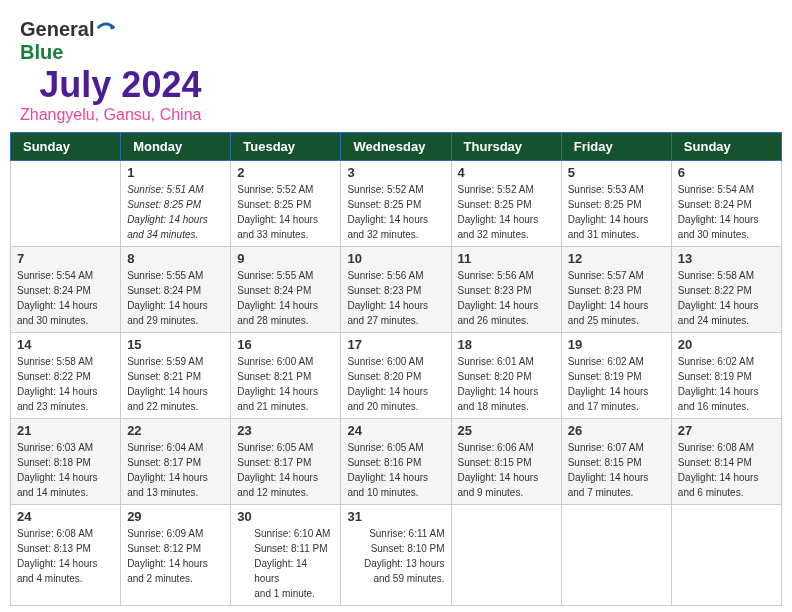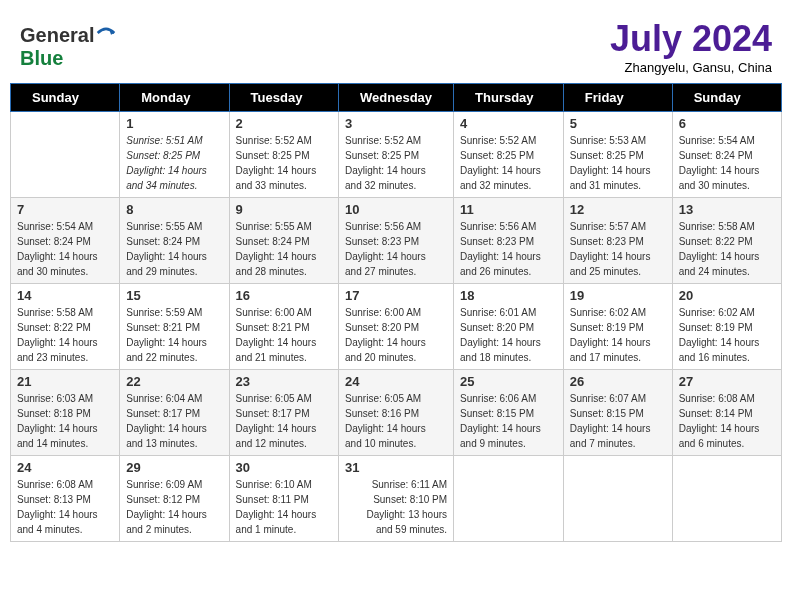--- a/index.html
+++ b/index.html
@@ -6,22 +6,23 @@
     body {
       font-family: Arial, sans-serif;
       background: #fff;
       width: 792px;
       min-height: 612px;
       padding: 10px;
     }
     .header-area {
       display: flex;
       justify-content: space-between;
-      align-items: center;
+      align-items: flex-start;
       padding: 8px 10px 4px 10px;
+      flex-direction: column;
     }
     .logo {
       display: flex;
       flex-direction: column;
       align-items: flex-start;
     }
     .logo-text {
       display: flex;
       align-items: center;
     }
@@ -43,33 +44,33 @@
     }
     .title-area {
       text-align: right;
     }
     .title-month {
       font-size: 36px;
       font-weight: bold;
       color: #4c1d95;
     }
     .title-location {
-      font-size: 13px;
-      color: #000000;
+      font-size: 16px;
+      color: #ec4899;
     }
     .calendar {
       width: 100%;
       border-collapse: collapse;
       margin-top: 4px;
     }
     .calendar th {
-      background-color: #000000;
+      background-color: #14532d;
       color: #fff;
       text-align: left;
-      padding: 6px 21px;
+      padding: 6px 12px;
       font-size: 13px;
       font-weight: bold;
       border: 1px solid #2a6db5;
     }
     .calendar td {
       vertical-align: top;
       border: 1px solid #ccc;
       padding: 4px 6px;
       width: calc(100% / 7);
       min-height: 80px;
@@ -337,21 +338,21 @@
         </td>
         <td>
           <span class="day-number">29</span>
           <div class="day-info" style="white-space: pre-line;">Sunrise: 6:09 AM
 Sunset: 8:12 PM
 Daylight: 14 hours
 and 2 minutes.</div>
         </td>
         <td>
           <span class="day-number">30</span>
-          <div class="day-info" style="white-space: pre-line;">Sunrise: 6:10 AM
+          <div class="day-info" style="white-space: pre-line; margin-left: 17px;">Sunrise: 6:10 AM
 Sunset: 8:11 PM
 Daylight: 14 hours
 and 1 minute.</div>
         </td>
         <td>
           <span class="day-number">31</span>
           <div class="day-info" style="white-space: pre-line; text-align: right;">Sunrise: 6:11 AM
 Sunset: 8:10 PM
 Daylight: 13 hours
 and 59 minutes.</div>

